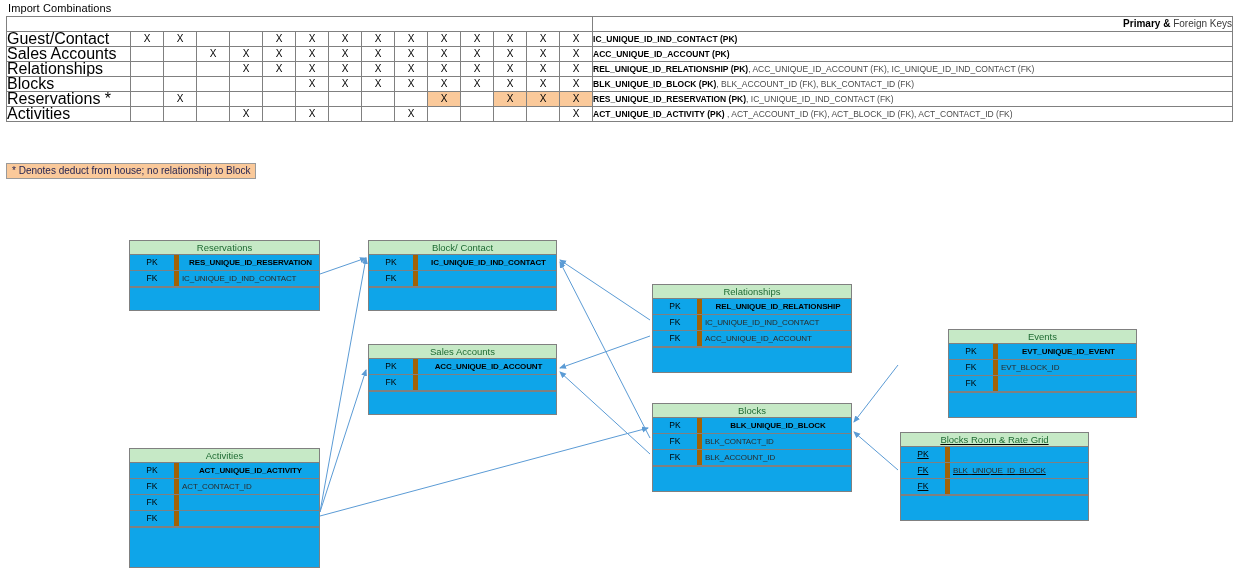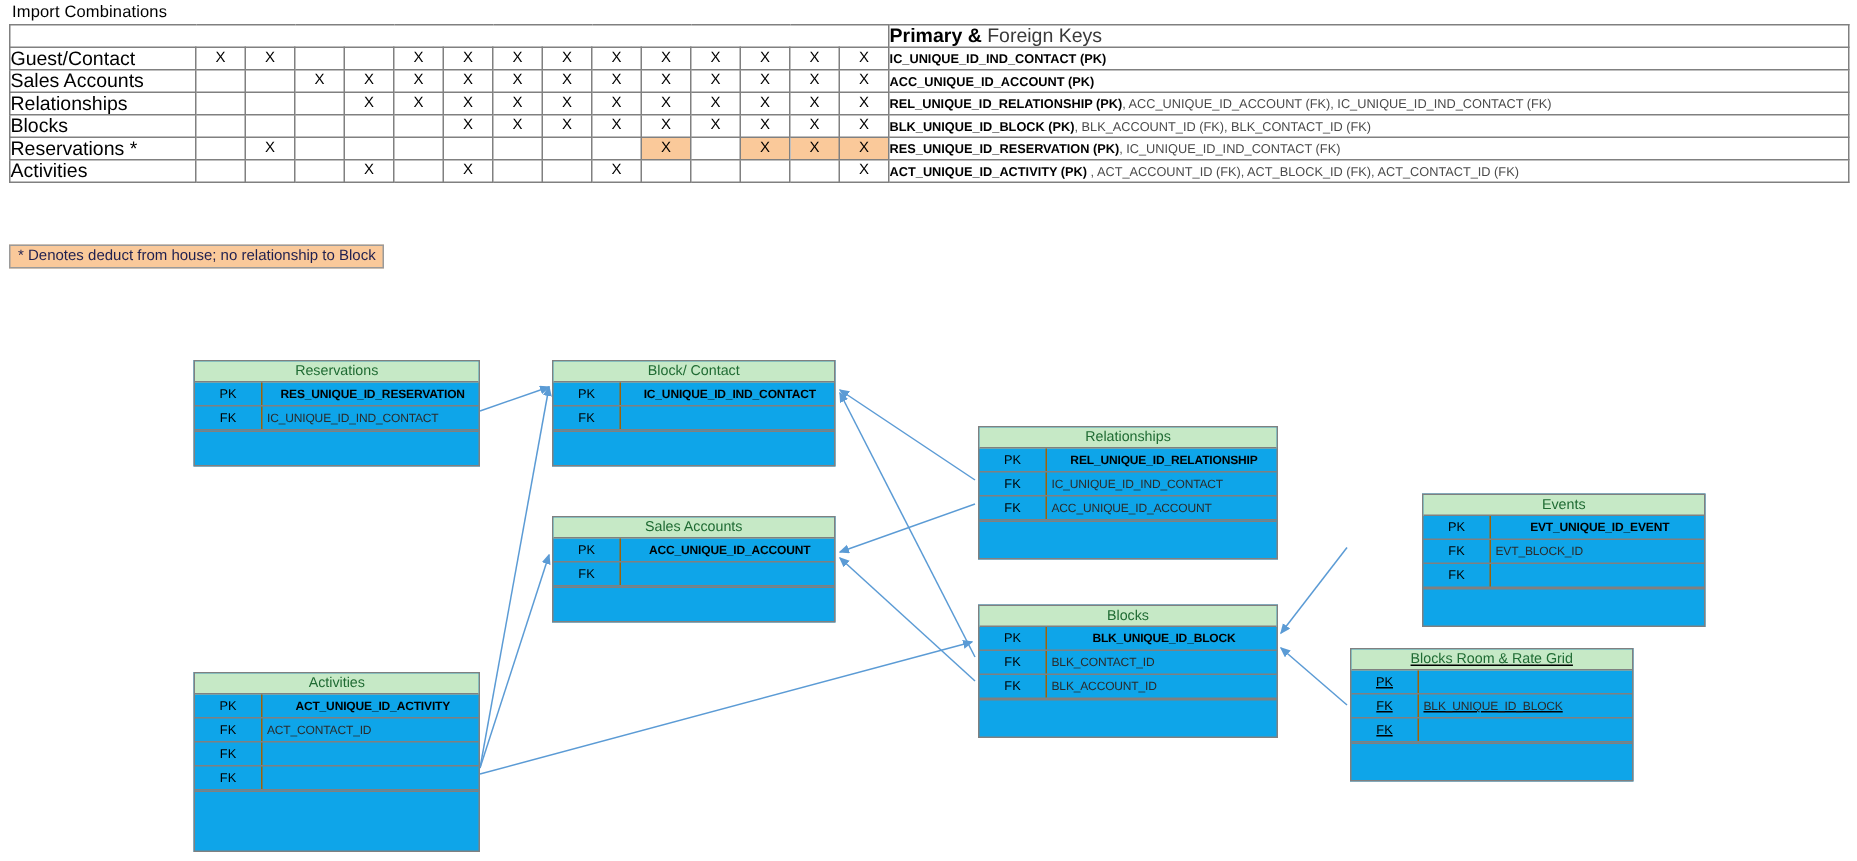--- a/index.html
+++ b/index.html
@@ -44,21 +44,21 @@
     padding: 0;
     height: 14px;
     line-height: 14px;
     font-weight: normal;
     overflow: hidden;
     white-space: nowrap;
   }
   td.rowlabel {
     text-align: left;
     padding-left: 3px;
-    font-size: 13px;
+    font-size: 16px;
     width: 124px;
   }
   td.cell {
     text-align: center;
     font-size: 10px;
   }
   td.cell.hl {
     background: #fac99a;
   }
   td.spacer-head {
@@ -73,23 +73,23 @@
   }
   td.keys .pk {
     font-weight: bold;
     color: #000;
   }
   td.keys .fk {
     font-weight: normal;
     color: #4a4a4a;
   }
   th.keyshead {
-    text-align: left;
+    text-align: right;
     padding-left: 3px;
-    font-size: 13px;
+    font-size: 10px;
   }
   th.keyshead .b { font-weight: bold; }
   th.keyshead .n { font-weight: normal; color: #3a3a3a; }
 
   
   #legend-note {
     position: absolute;
     left: 6px;
     top: 163px;
     background: #fac99a;
@@ -142,21 +142,21 @@
     height: 15px;
     border-bottom: 1px solid #808080;
   }
   .entity .ent-row:last-child { border-bottom: none; }
   .entity .kt {
     width: 44px;
     flex: 0 0 44px;
     text-align: center;
     line-height: 15px;
     font-size: 8.5px;
-    border-right: 1px solid #a16207;
+    border-right: 5px solid #a16207;
     color: #000;
   }
   .entity .kv {
     flex: 1 1 auto;
     line-height: 15px;
     padding-left: 3px;
     font-size: 8px;
     letter-spacing: -0.1px;
     white-space: nowrap;
     overflow: hidden;

